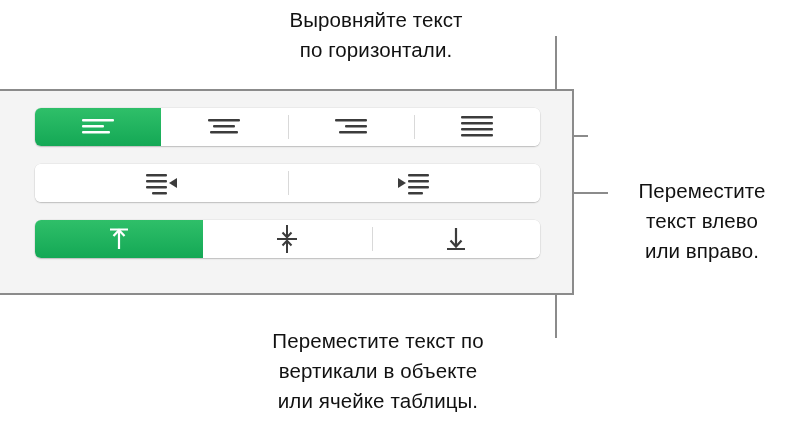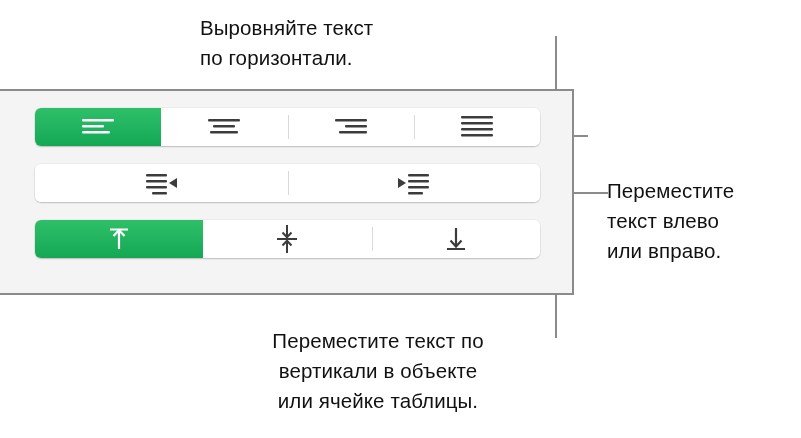--- a/index.html
+++ b/index.html
@@ -20,29 +20,29 @@
   .callout {
     position: absolute;
     font-size: 20.5px;
     line-height: 30px;
     color: #111111;
     white-space: pre-line;
     letter-spacing: 0.1px;
   }
   #callout-horizontal {
     left: 200px;
-    top: 13px;
+    top: 5px;
     width: 352px;
-    text-align: left;
+    text-align: center;
   }
   #callout-move {
     left: 607px;
     top: 176px;
     width: 190px;
-    text-align: left;
+    text-align: center;
   }
   #callout-vertical {
     left: 200px;
     top: 326px;
     width: 356px;
     text-align: center;
   }
 
   
   .leader {

